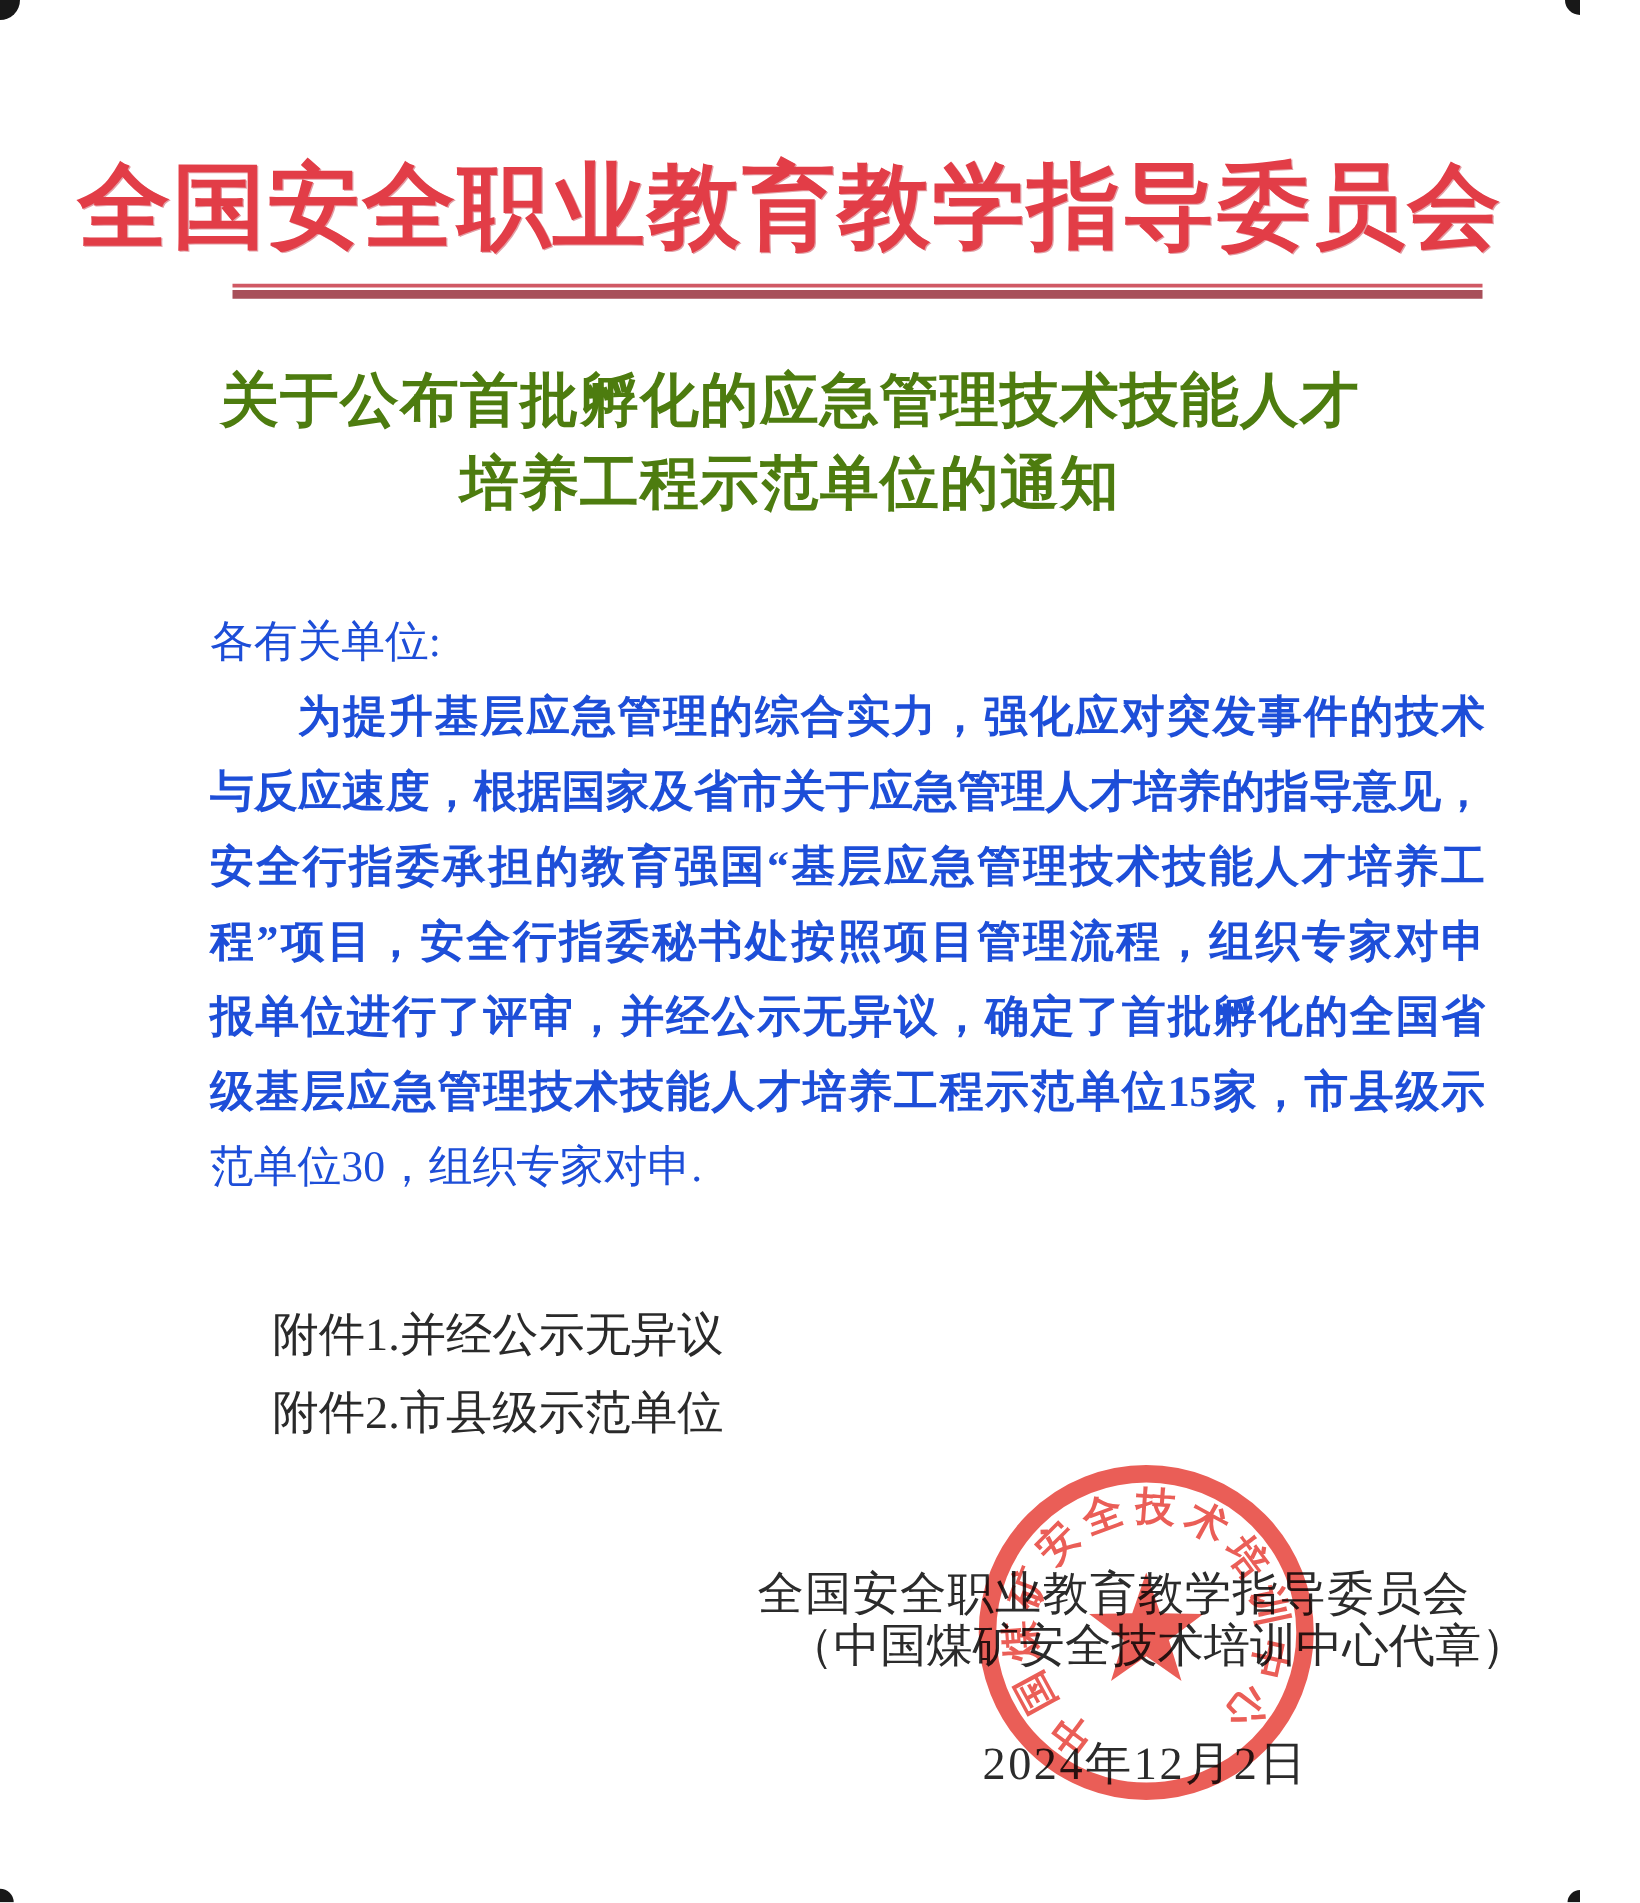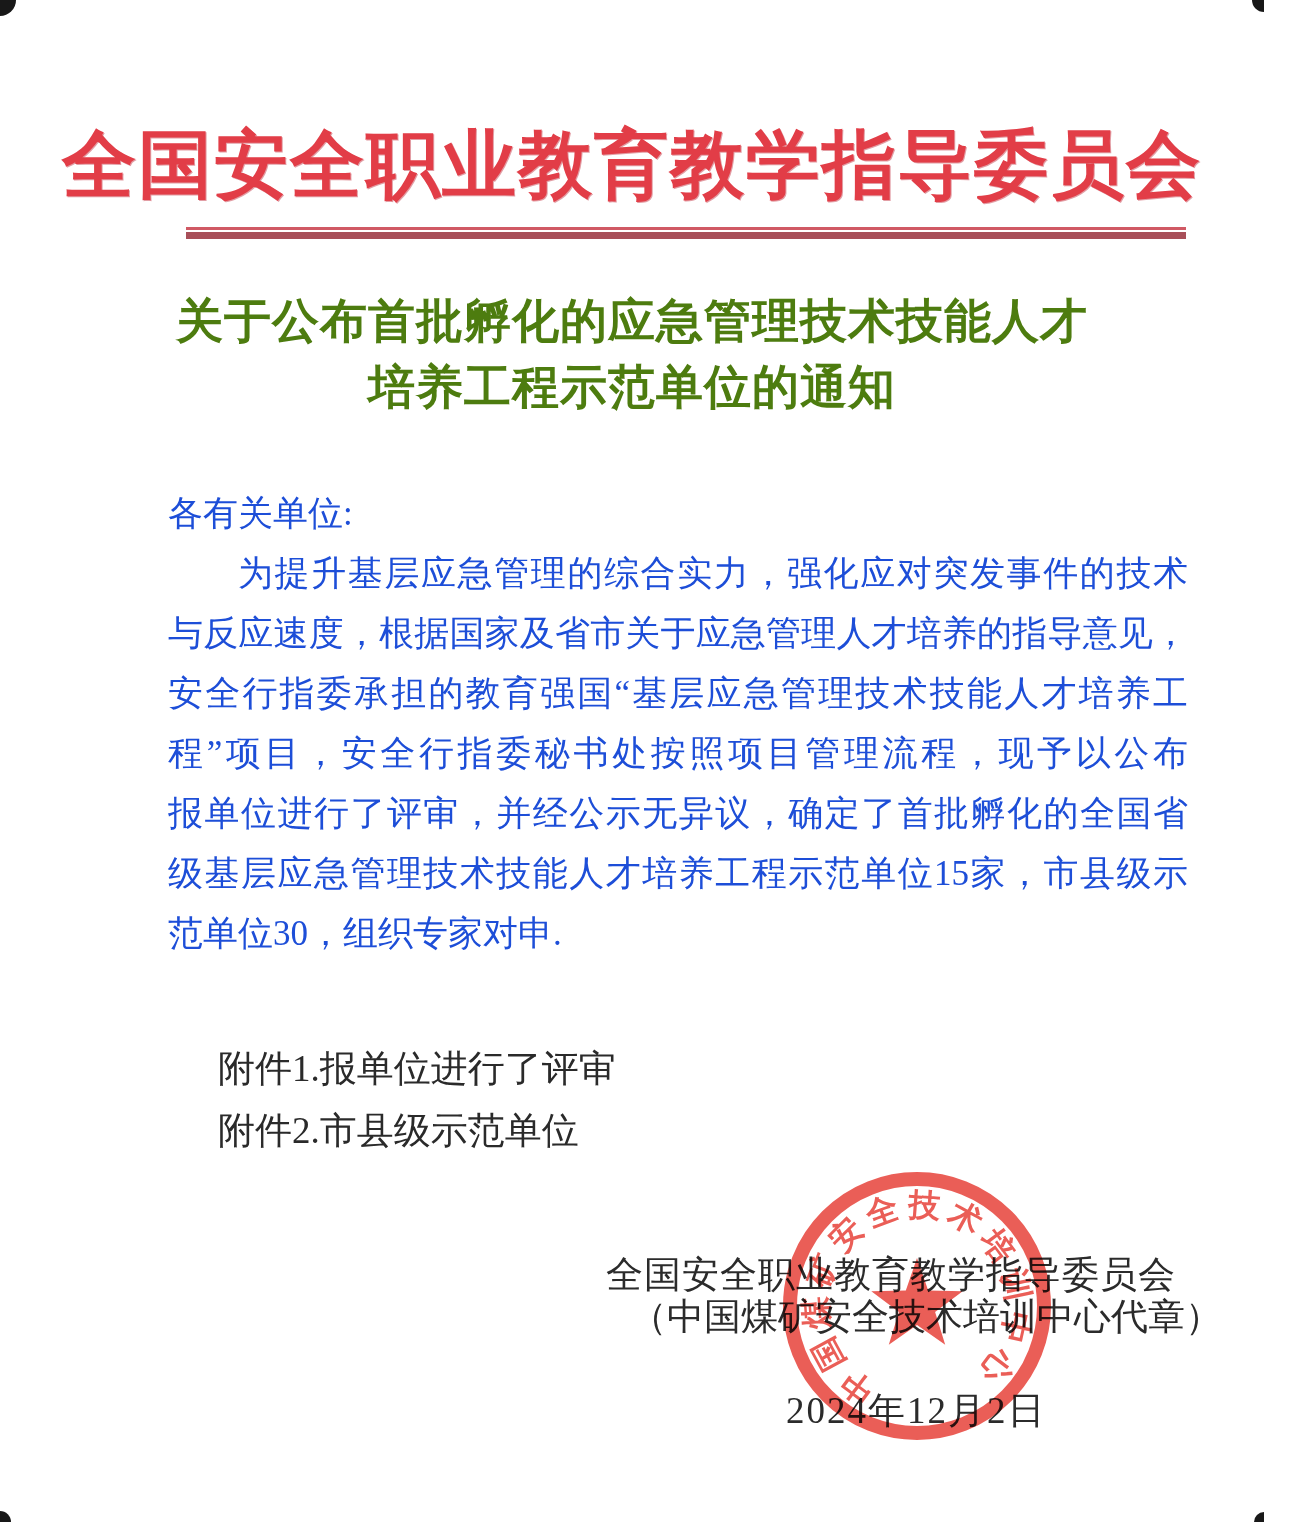--- a/index.html
+++ b/index.html
@@ -50,21 +50,21 @@
 
   
   .body-block {
     position: absolute;
     top: 484px; left: 168px; width: 1020px;
     color: #1d4ed8;
     font-size: 35px;
     line-height: 60px;
   }
   .bline { height: 60px; white-space: nowrap; }
-  .bline.just { text-align: justify; text-align-last: justify; text-justify: inter-character; }
+  .bline.just { text-align: justify; text-align-last: justify; text-justify: inter-character; font-weight: bold; }
   .bline.indent { padding-left: 70px; }
 
   
   .attachments {
     position: absolute;
     top: 1038px; left: 218px;
     color: #2a2a2a;
     font-size: 37px;
     line-height: 62px;
     white-space: nowrap;
@@ -112,28 +112,28 @@
   <div class="doc-title">
     <div>关于公布首批孵化的应急管理技术技能人才</div>
     <div>培养工程示范单位的通知</div>
   </div>
 
   <div class="body-block">
     <div class="bline">各有关单位:</div>
     <div class="bline just indent">为提升基层应急管理的综合实力，强化应对突发事件的技术</div>
     <div class="bline just">与反应速度，根据国家及省市关于应急管理人才培养的指导意见，</div>
     <div class="bline just">安全行指委承担的教育强国“基层应急管理技术技能人才培养工</div>
-    <div class="bline just">程”项目，安全行指委秘书处按照项目管理流程，现予以公布</div>
+    <div class="bline just">程”项目，安全行指委秘书处按照项目管理流程，组织专家对申</div>
     <div class="bline just">报单位进行了评审，并经公示无异议，确定了首批孵化的全国省</div>
     <div class="bline just">级基层应急管理技术技能人才培养工程示范单位15家，市县级示</div>
     <div class="bline">范单位30，组织专家对申.</div>
   </div>
 
   <div class="attachments">
-    <div>附件1.报单位进行了评审</div>
+    <div>附件1.并经公示无异议</div>
     <div>附件2.市县级示范单位</div>
   </div>
 
   <div class="sig org">全国安全职业教育教学指导委员会</div>
   <div class="sig agent">（中国煤矿安全技术培训中心代章）</div>
   <div class="sig date">2024年12月2日</div>
 
   <svg class="seal" viewBox="0 0 280 280" xmlns="http://www.w3.org/2000/svg">
     <circle cx="140" cy="140" r="127" fill="none" stroke="#e8473f" stroke-width="14"></circle>
     <polygon fill="#e8473f" points="140,92 151.2,124.6 185.7,125.2 158.1,145.9 168.2,178.8 140,159 111.8,178.8 121.9,145.9 94.3,125.2 128.8,124.6"></polygon>

